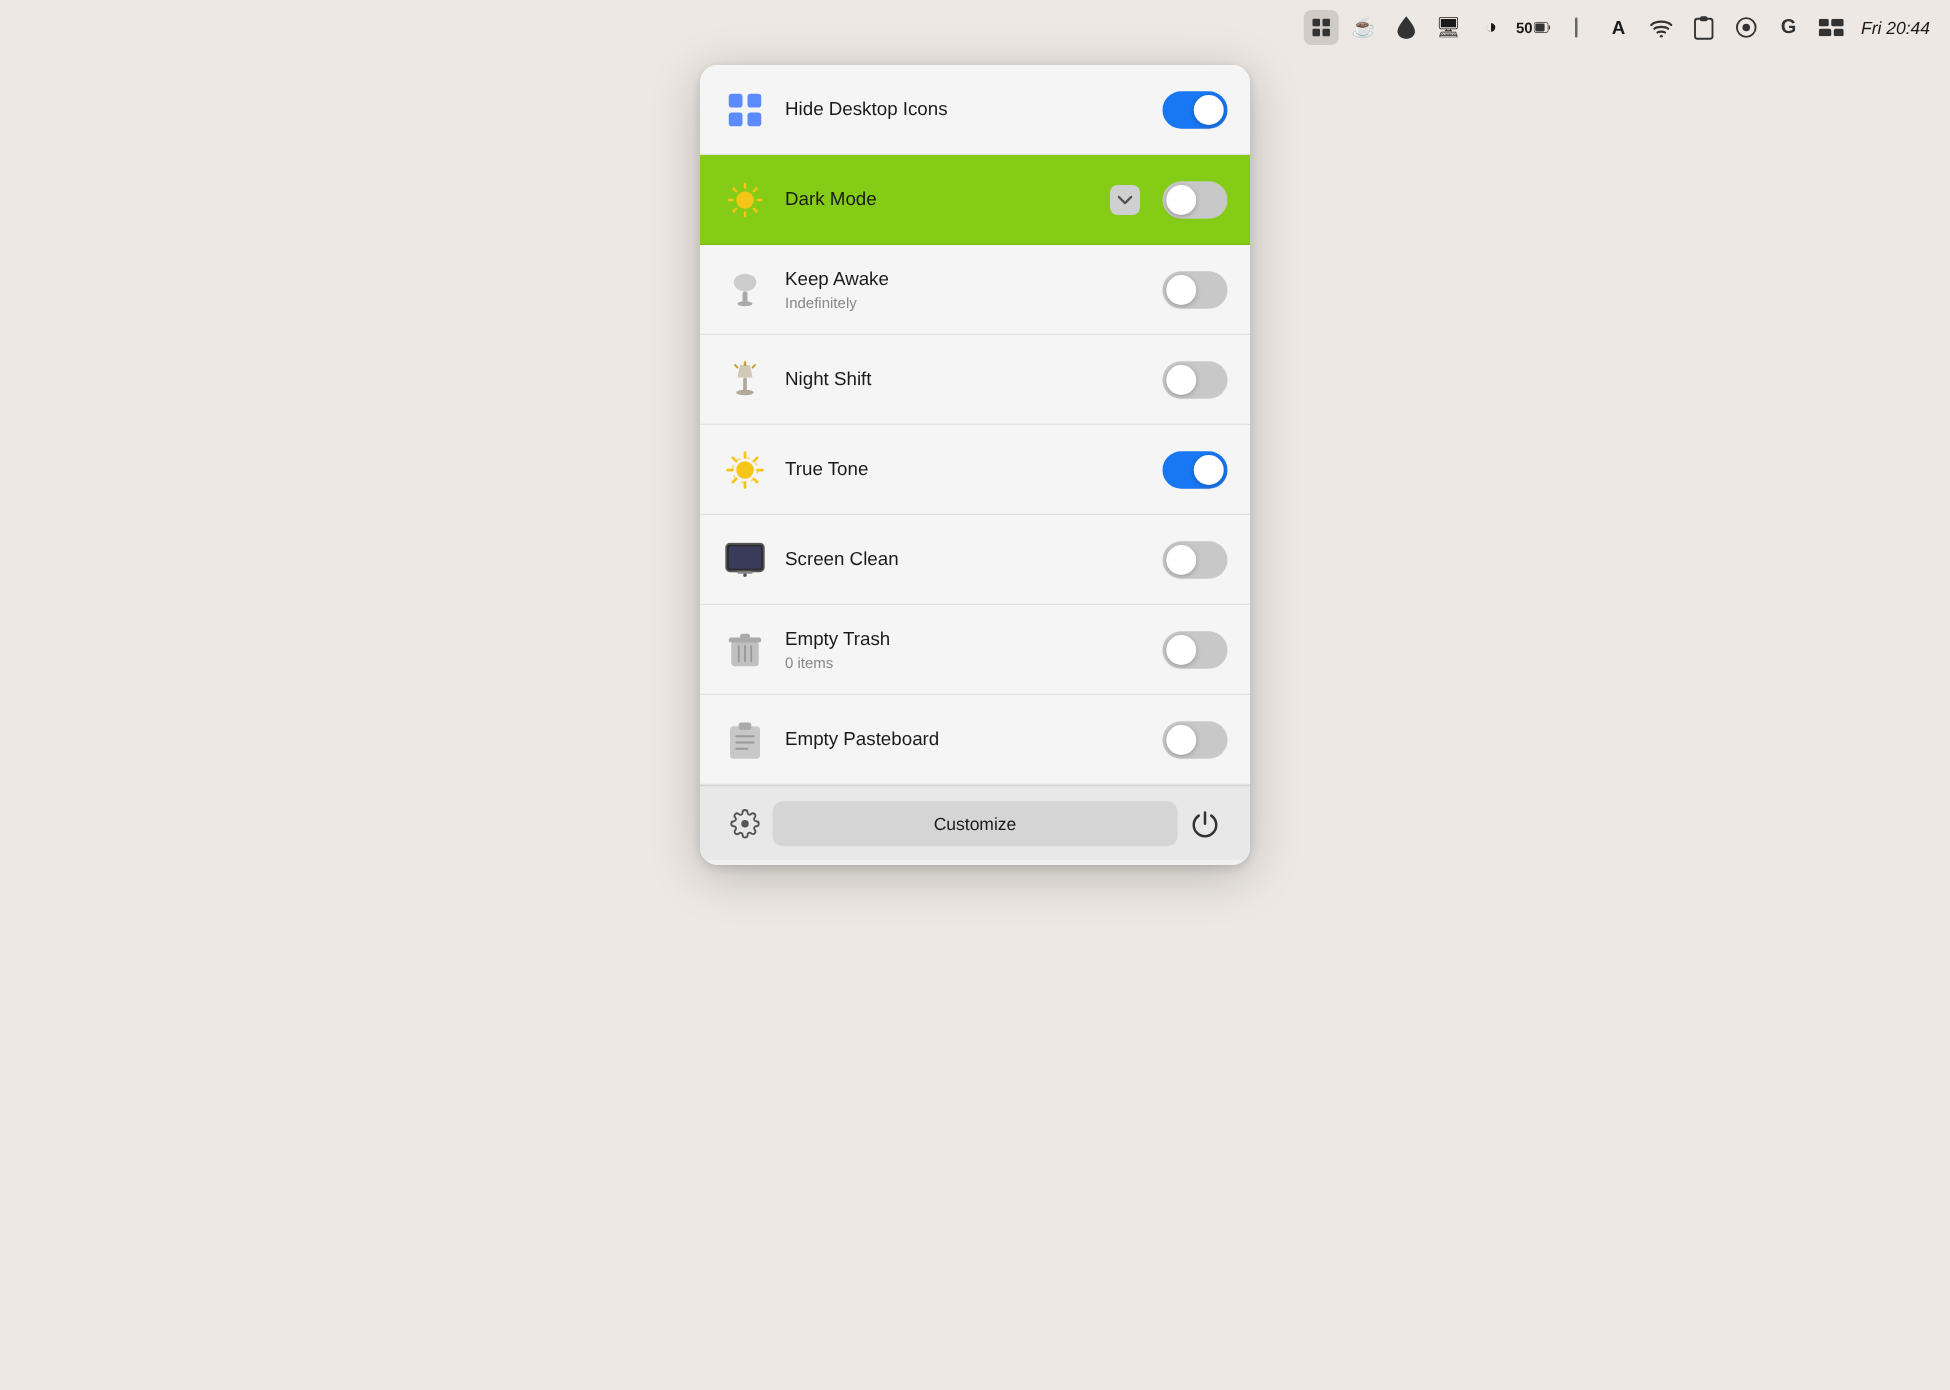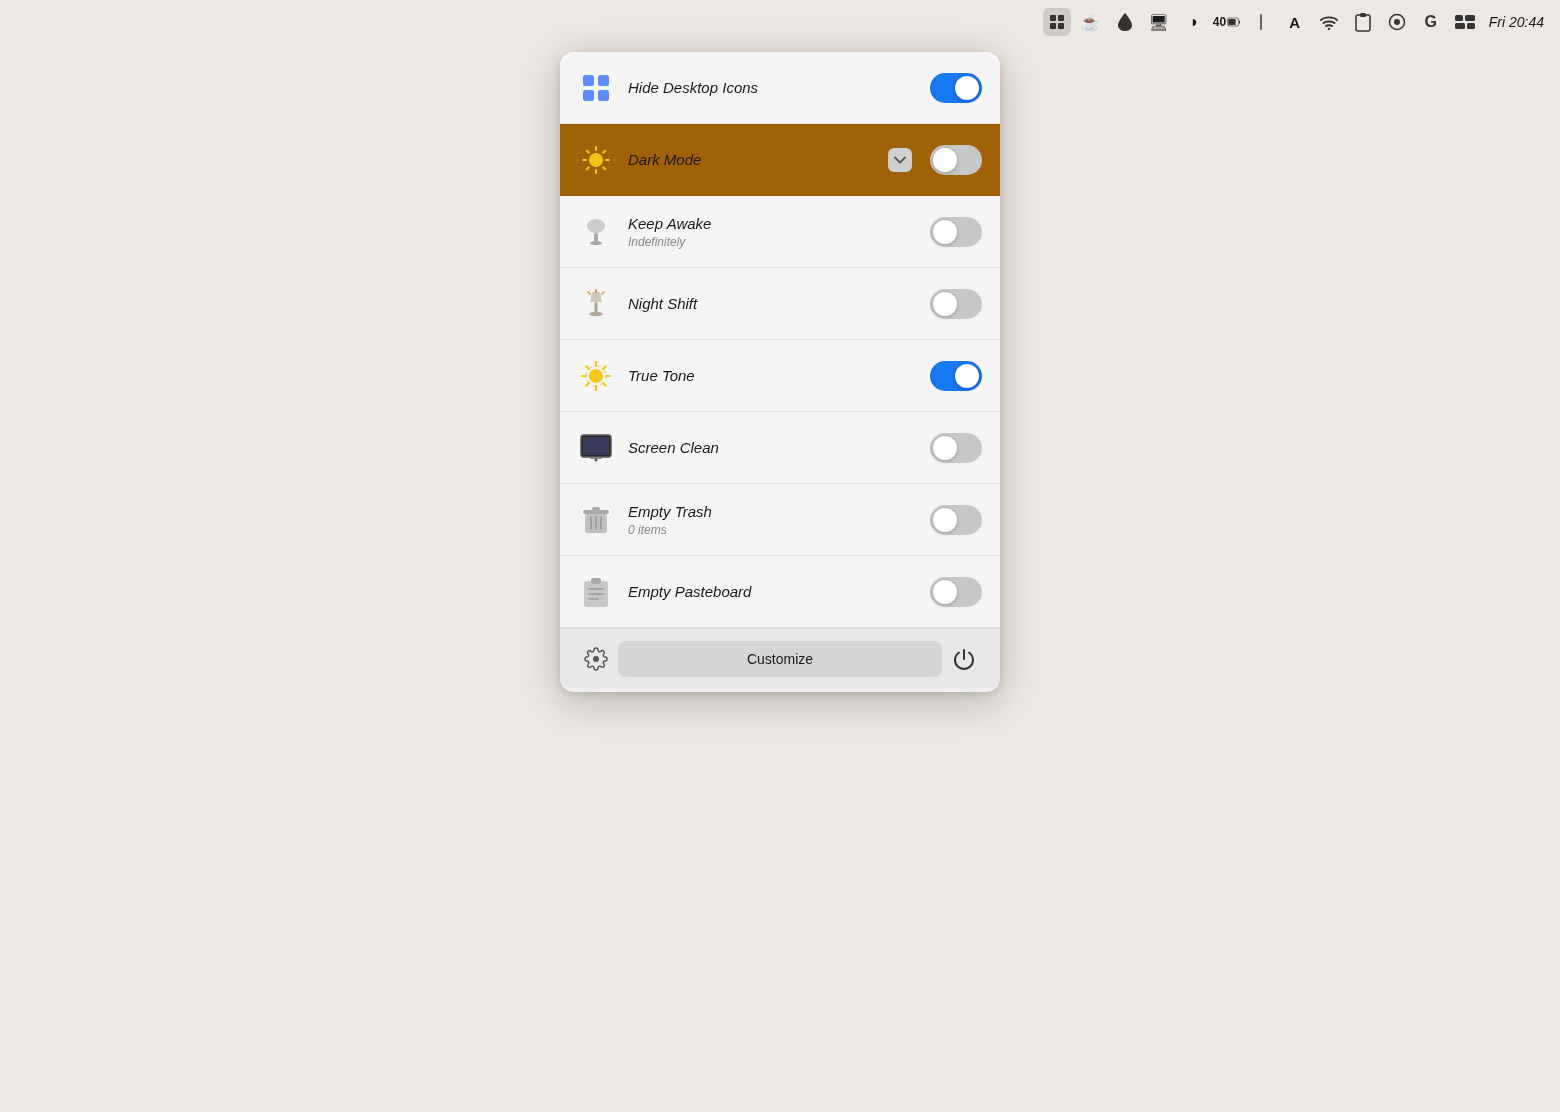--- a/index.html
+++ b/index.html
@@ -74,36 +74,35 @@
       border-bottom: 1px solid rgba(0,0,0,0.08);
       background: #f5f5f5;
       gap: 14px;
     }
 
     .row:last-child {
       border-bottom: none;
     }
 
     .row.highlighted {
-      background: #a16207;
+      background: #84cc16;
     }
 
     .row-icon {
       width: 36px;
       height: 36px;
       display: flex;
       align-items: center;
       justify-content: center;
       font-size: 26px;
       flex-shrink: 0;
     }
 
     .row-text {
       flex: 1;
-      font-style: italic;
     }
 
     .row-label {
       font-size: 15px;
       font-weight: 400;
       color: #1a1a1a;
       line-height: 1.3;
     }
 
     .row-sublabel {
@@ -225,21 +224,21 @@
   </div>
   <div class="menubar-icon">☕</div>
   <div class="menubar-icon">
     <svg width="18" height="20" viewBox="0 0 18 20" fill="none">
       <path d="M9 1 C9 1 2 9 2 13 C2 17 5.5 19 9 19 C12.5 19 16 17 16 13 C16 9 9 1 9 1Z" fill="#333"></path>
     </svg>
   </div>
   <div class="menubar-icon">🖥</div>
   <div class="menubar-icon">◑</div>
   <div class="menubar-icon">
-    <span style="font-size:12px;font-weight:600;">40</span>
+    <span style="font-size:12px;font-weight:600;">50</span>
     <svg width="22" height="14" viewBox="0 0 22 14" fill="none" style="margin-left:1px;">
       <rect x="0.5" y="0.5" width="18" height="13" rx="2.5" stroke="#333" stroke-width="1"></rect>
       <rect x="2" y="2" width="12" height="10" rx="1.5" fill="#333"></rect>
       <path d="M19.5 4.5 C20.5 4.5 21 5 21 5.5 L21 8.5 C21 9 20.5 9.5 19.5 9.5 L19.5 4.5Z" fill="#333"></path>
     </svg>
   </div>
   <div class="menubar-icon">
     <svg width="18" height="18" viewBox="0 0 18 18" fill="none">
       <line x1="9" y1="2" x2="9" y2="16" stroke="#666" stroke-width="2" stroke-linecap="round"></line>
     </svg>

